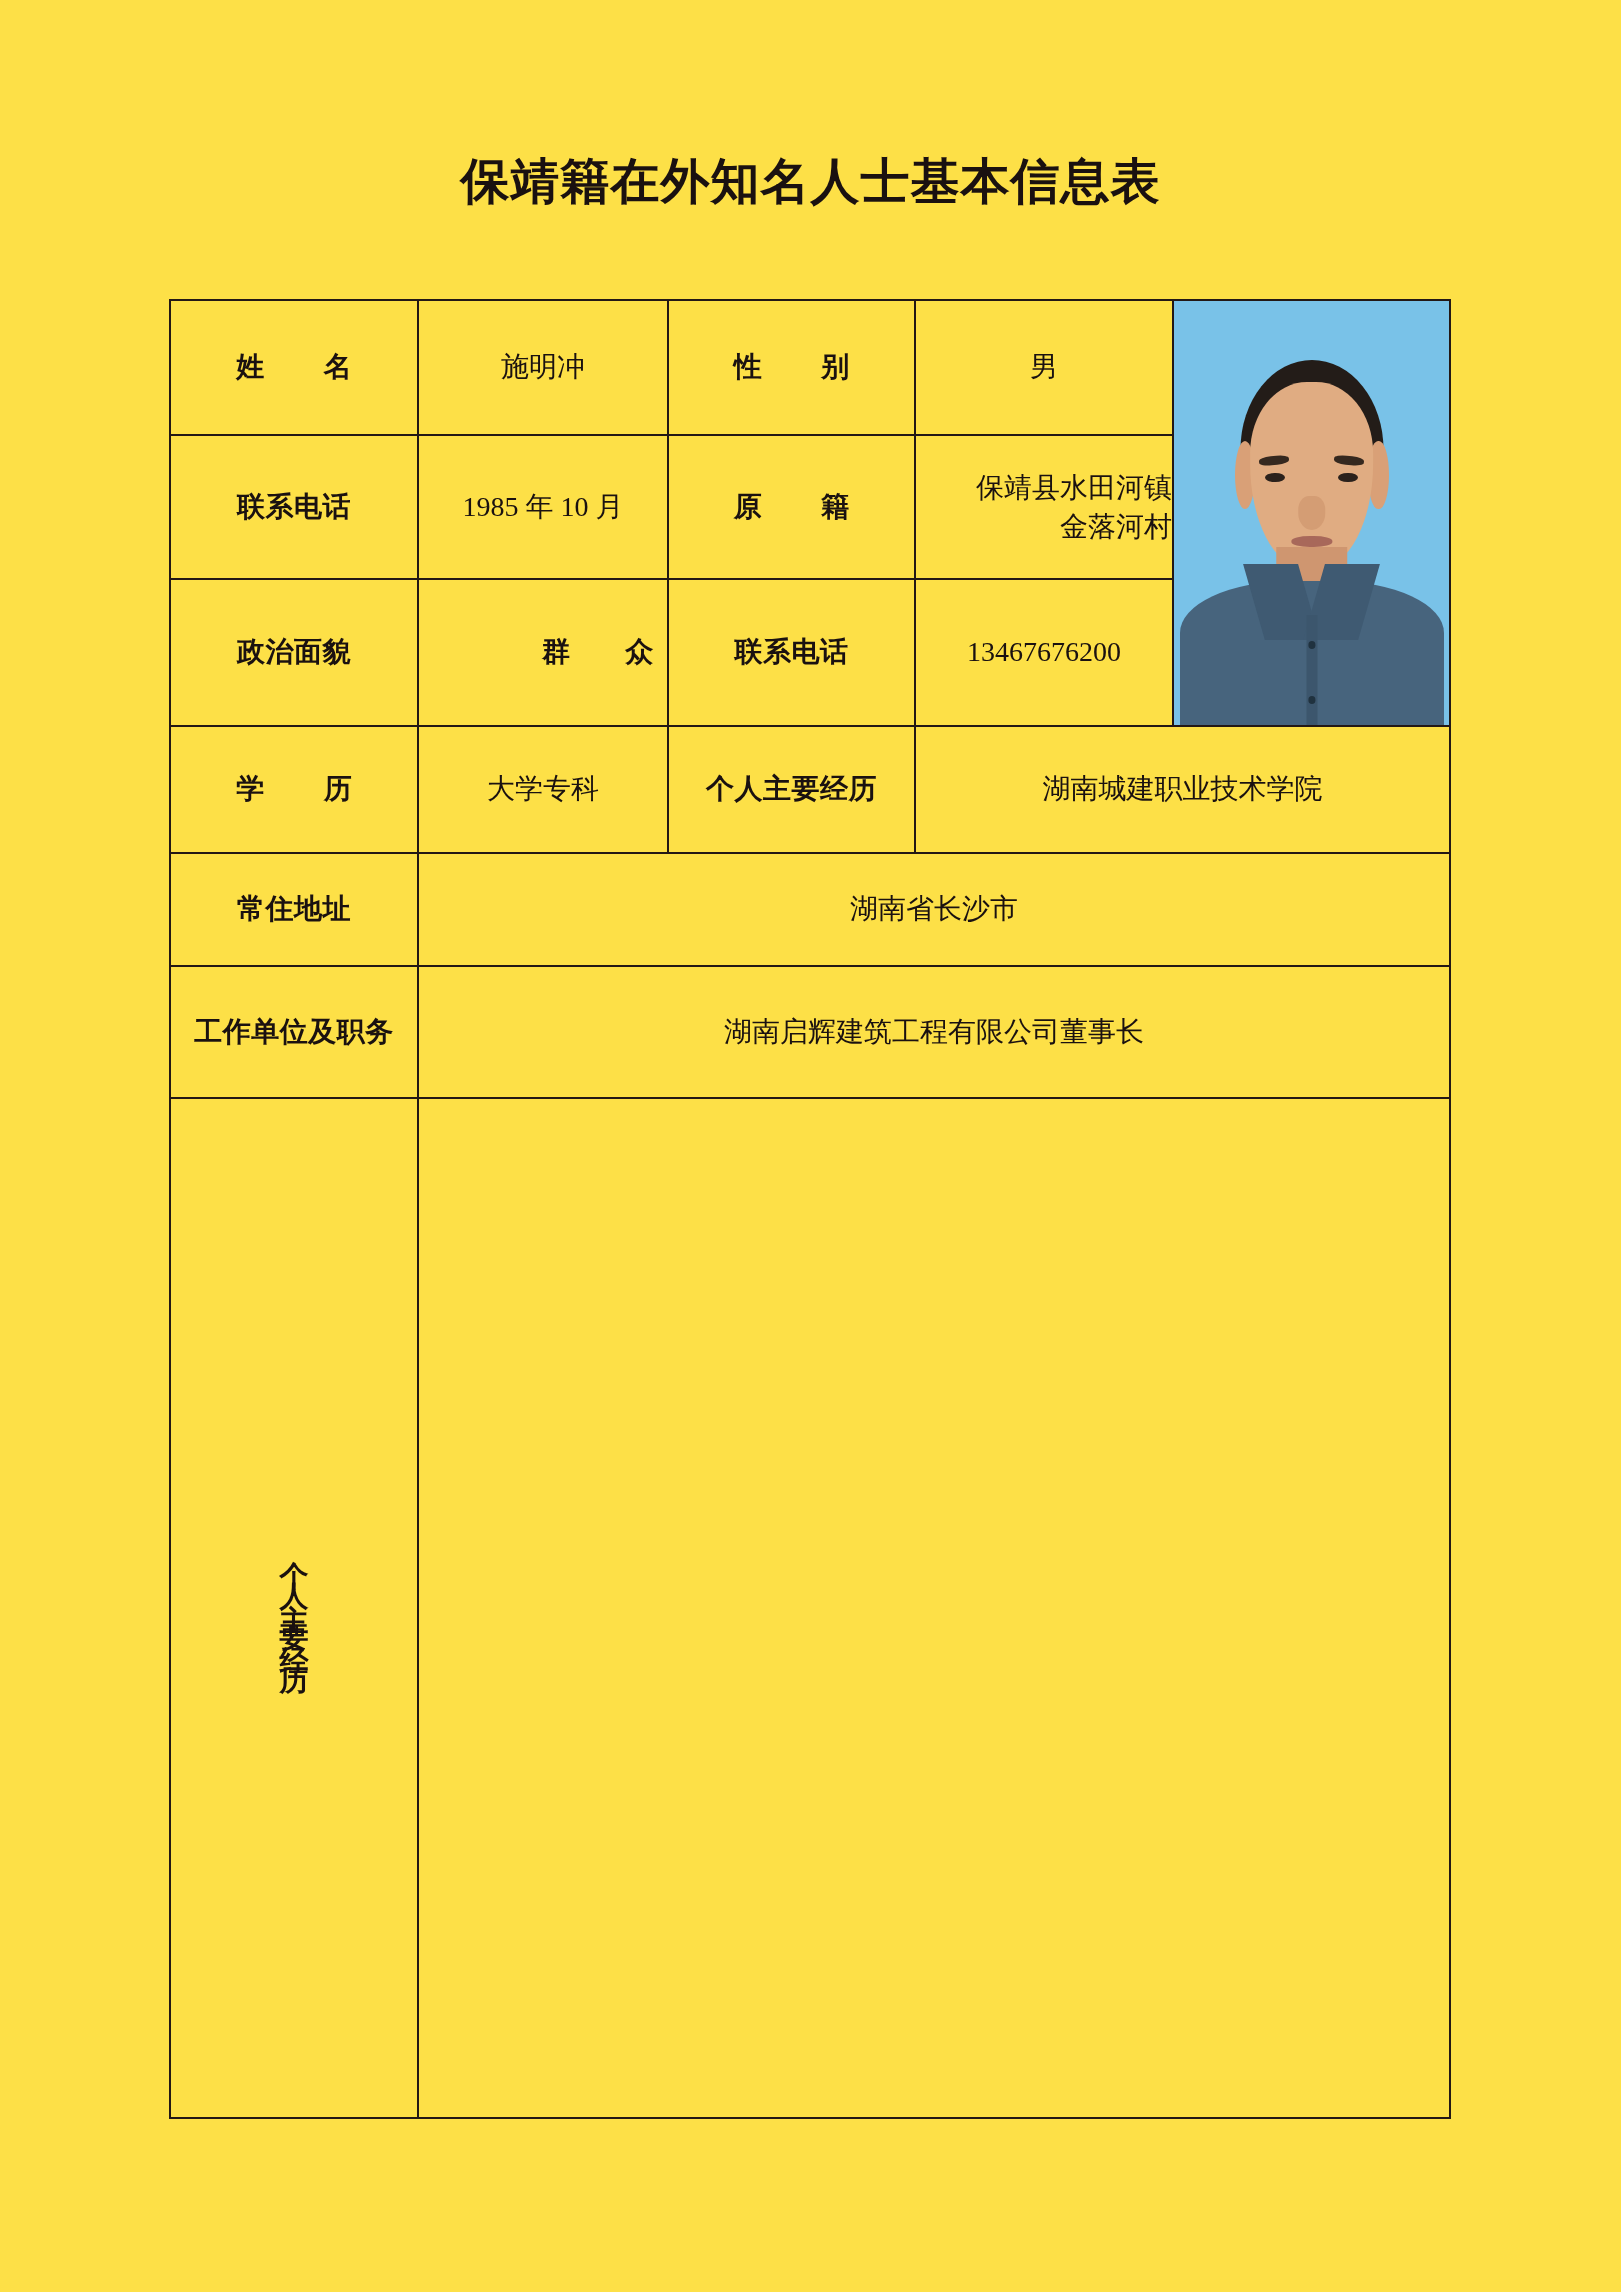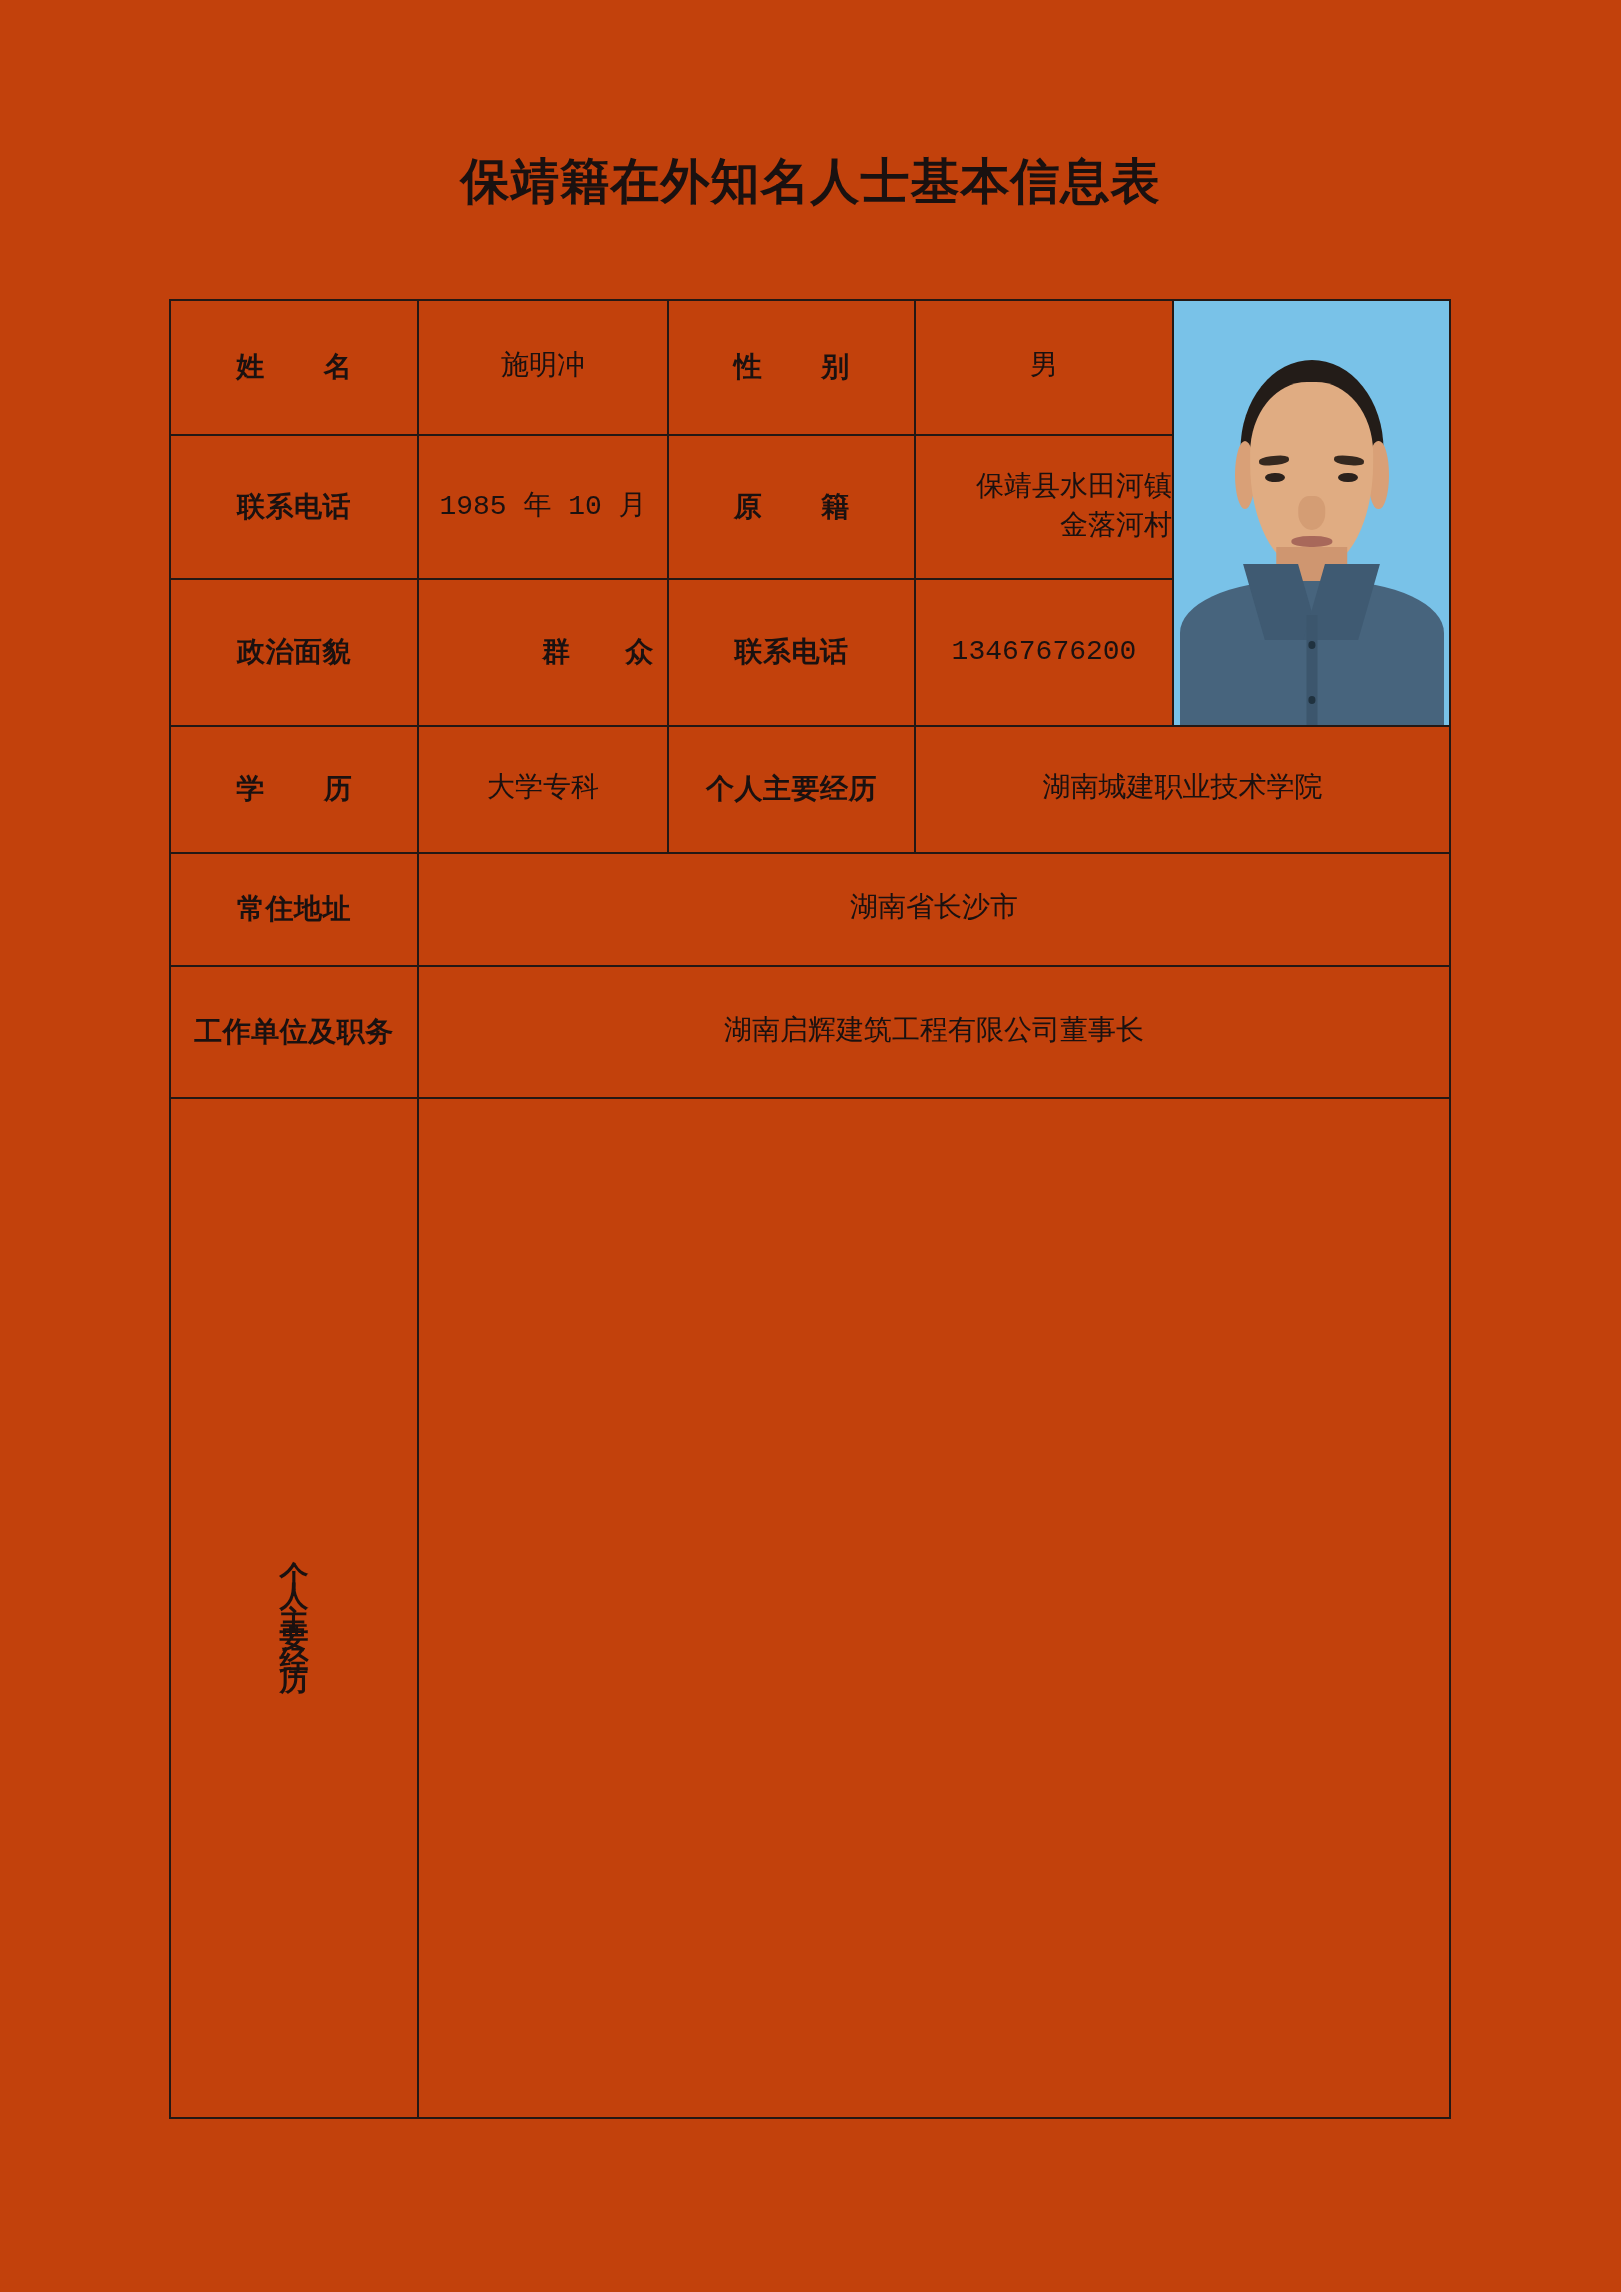--- a/index.html
+++ b/index.html
@@ -12,21 +12,21 @@
     height: 2293px;
     position: relative;
     font-family: "DejaVu Serif", "Liberation Serif", serif;
     color: #1a1110;
     overflow: hidden;
   }
 
   .page {
     position: absolute;
     inset: 0;
-    background: #c2410c;
+    background: #fde047;
   }
 
   .doc-title {
     position: absolute;
     left: 0;
     right: 0;
     top: 149px;
     text-align: center;
     font-size: 49px;
     font-weight: bold;
@@ -59,21 +59,21 @@
     font-weight: bold;
     font-family: "DejaVu Sans", "Liberation Sans", sans-serif;
     letter-spacing: 0.5px;
     font-size: 27.4px;
   }
   .lbl.spaced {
     letter-spacing: 15.7px;
     text-indent: 15.7px;
   }
   .val {
-    font-family: Liberation Mono, monospace;
+    font-family: Liberation Serif, serif;
     font-size: 28px;
   }
   .val.bold-val {
     font-family: "DejaVu Sans", "Liberation Sans", sans-serif;
     font-weight: bold;
     letter-spacing: 13.7px;
     text-indent: 13.7px;
     text-align: right;
   }
   .val.left {

